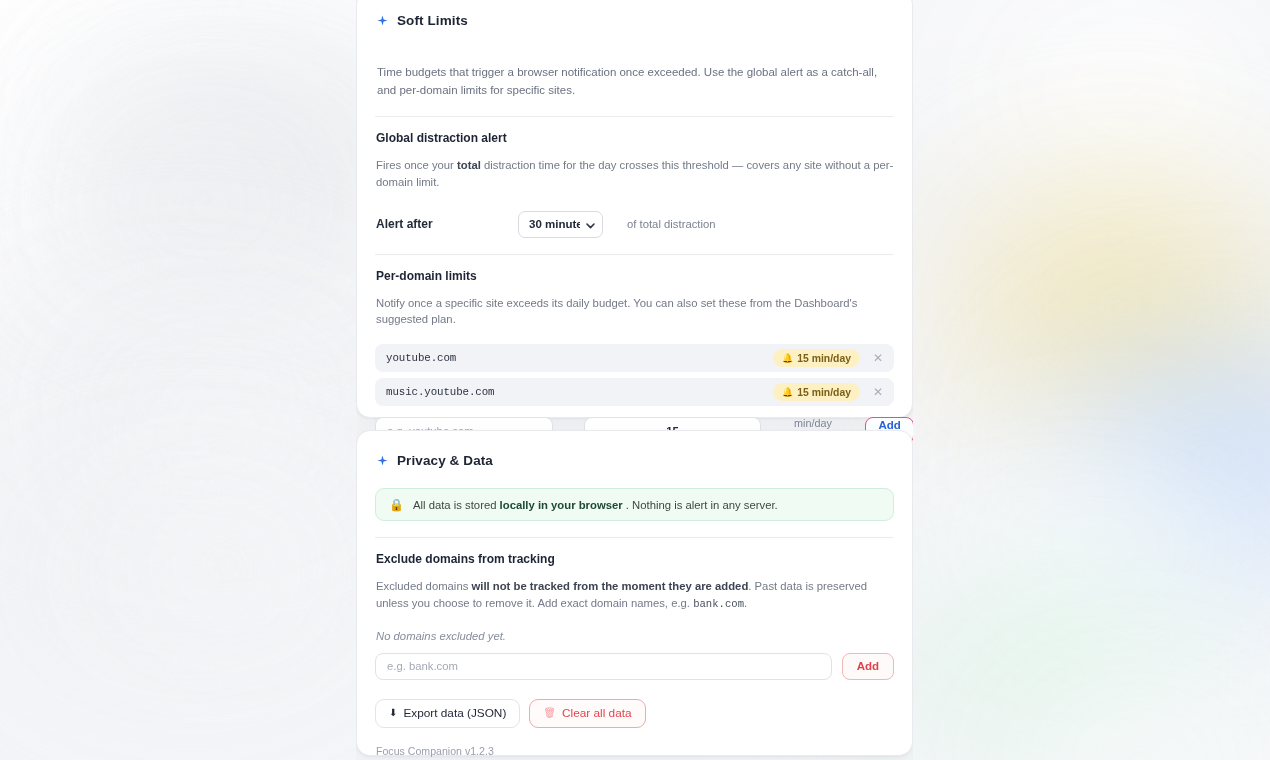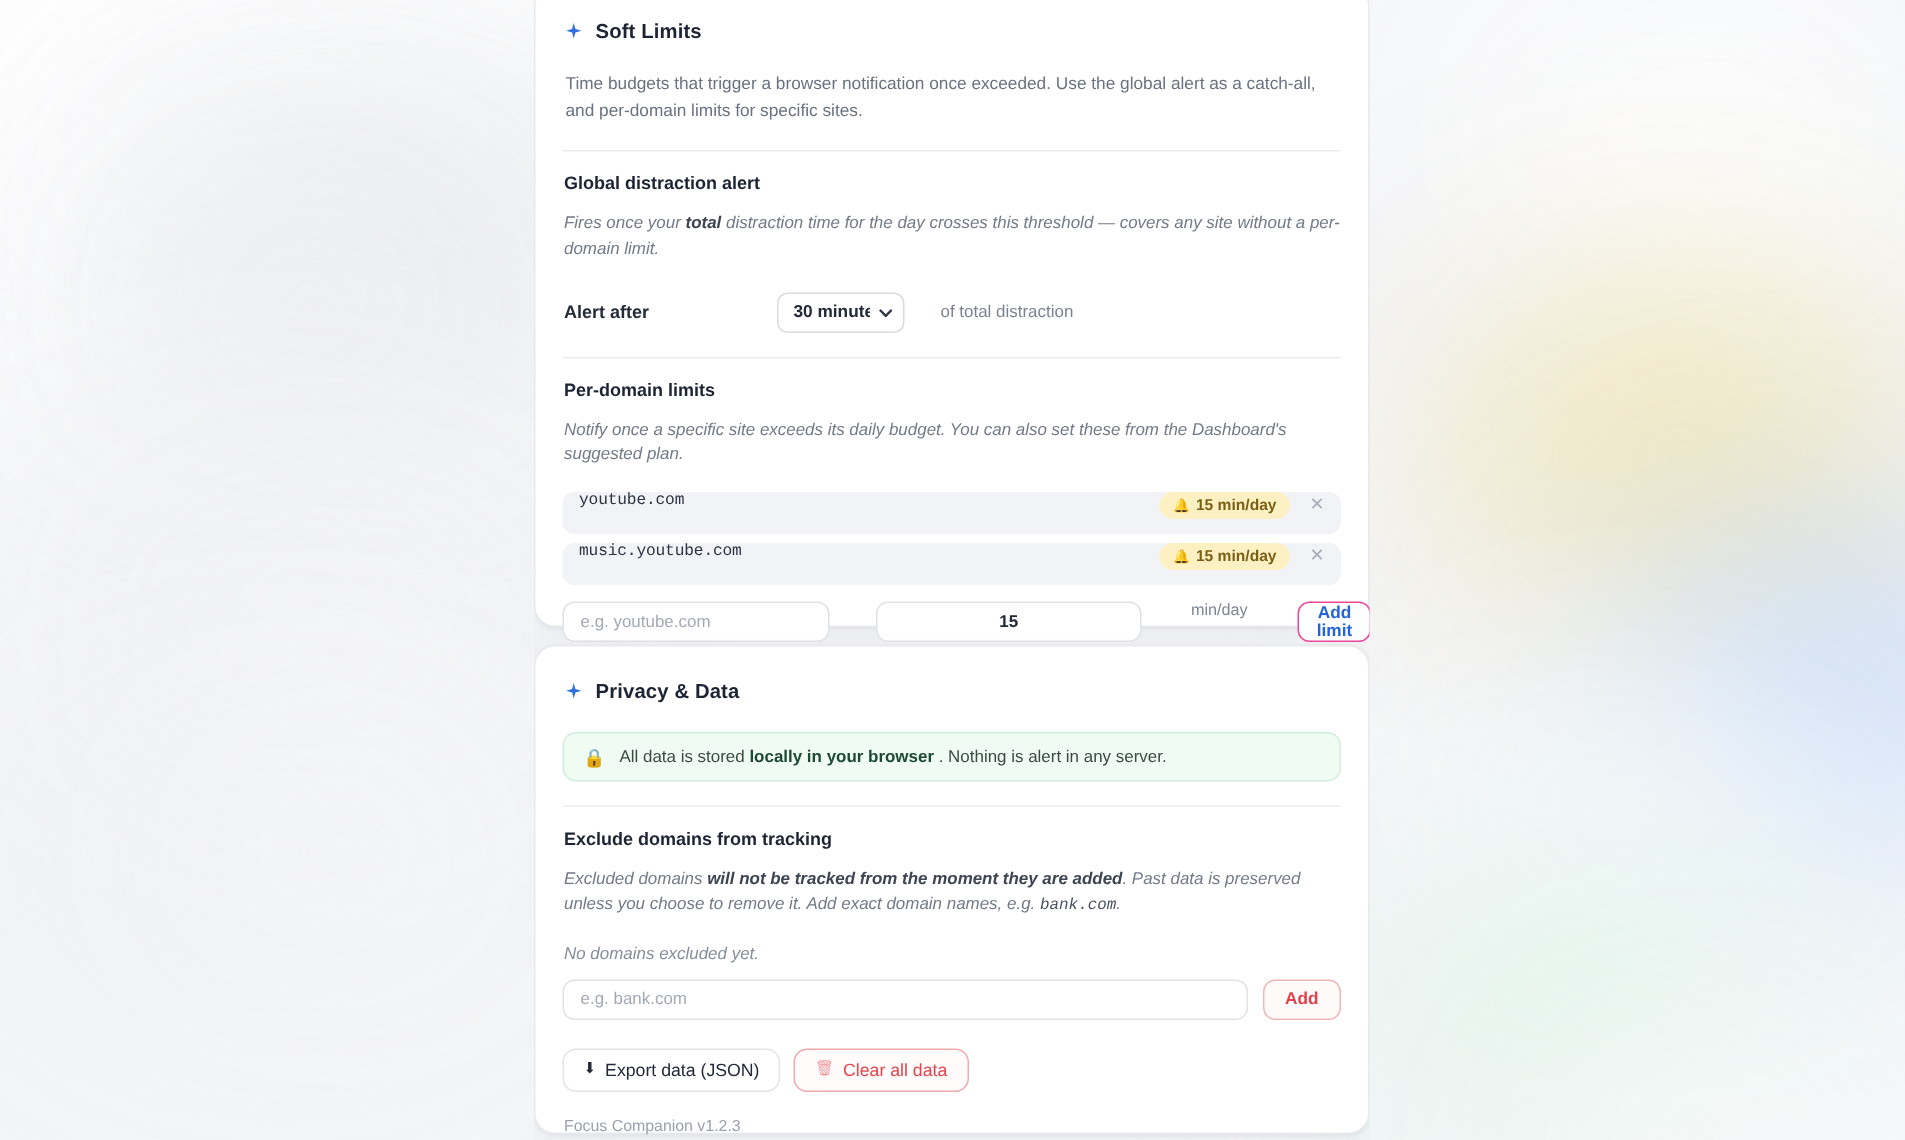--- a/index.html
+++ b/index.html
@@ -80,21 +80,21 @@
   }
   .section-icon svg { display: block; }
   .card-title {
     font-size: 13.5px;
     font-weight: bold;
     color: #1d2433;
     letter-spacing: .1px;
   }
 
   .card-desc {
-    margin-top: 20px;
+    margin-top: 36px;
     font-size: 11.5px;
     line-height: 1.55;
     color: #6a7180;
     padding: 0 4px 0 2px;
   }
 
   hr.rule {
     border: 0;
     border-top: 1px solid #ececf0;
     margin: 16px 0 0 0;
@@ -106,21 +106,20 @@
     font-weight: bold;
     color: #1d2433;
     padding-left: 1px;
   }
   .sub-desc {
     margin-top: 12px;
     font-size: 11.3px;
     line-height: 1.5;
     color: #737a88;
     padding-left: 1px;
-    font-style: italic;
   }
   .sub-desc b { color: #3d4452; font-weight: bold; }
   code.inline {
     font-family: "Liberation Mono", monospace;
     font-size: 10.6px;
     color: #4a5160;
   }
 
   
   .alert-row {
@@ -165,21 +164,21 @@
   .alert-suffix {
     margin-left: 24px;
     font-size: 11.3px;
     color: #7b8291;
   }
 
   
   .limits-list { margin-top: 16px; }
   .limit-row {
     display: flex;
-    align-items: flex-start;
+    align-items: center;
     height: 28px;
     background: #f2f3f6;
     border-radius: 8px;
     padding: 0 8px 0 11px;
     margin-bottom: 6px;
   }
   .limit-domain {
     flex: 1 1 auto;
     font-family: "Liberation Mono", monospace;
     font-size: 10.8px;

